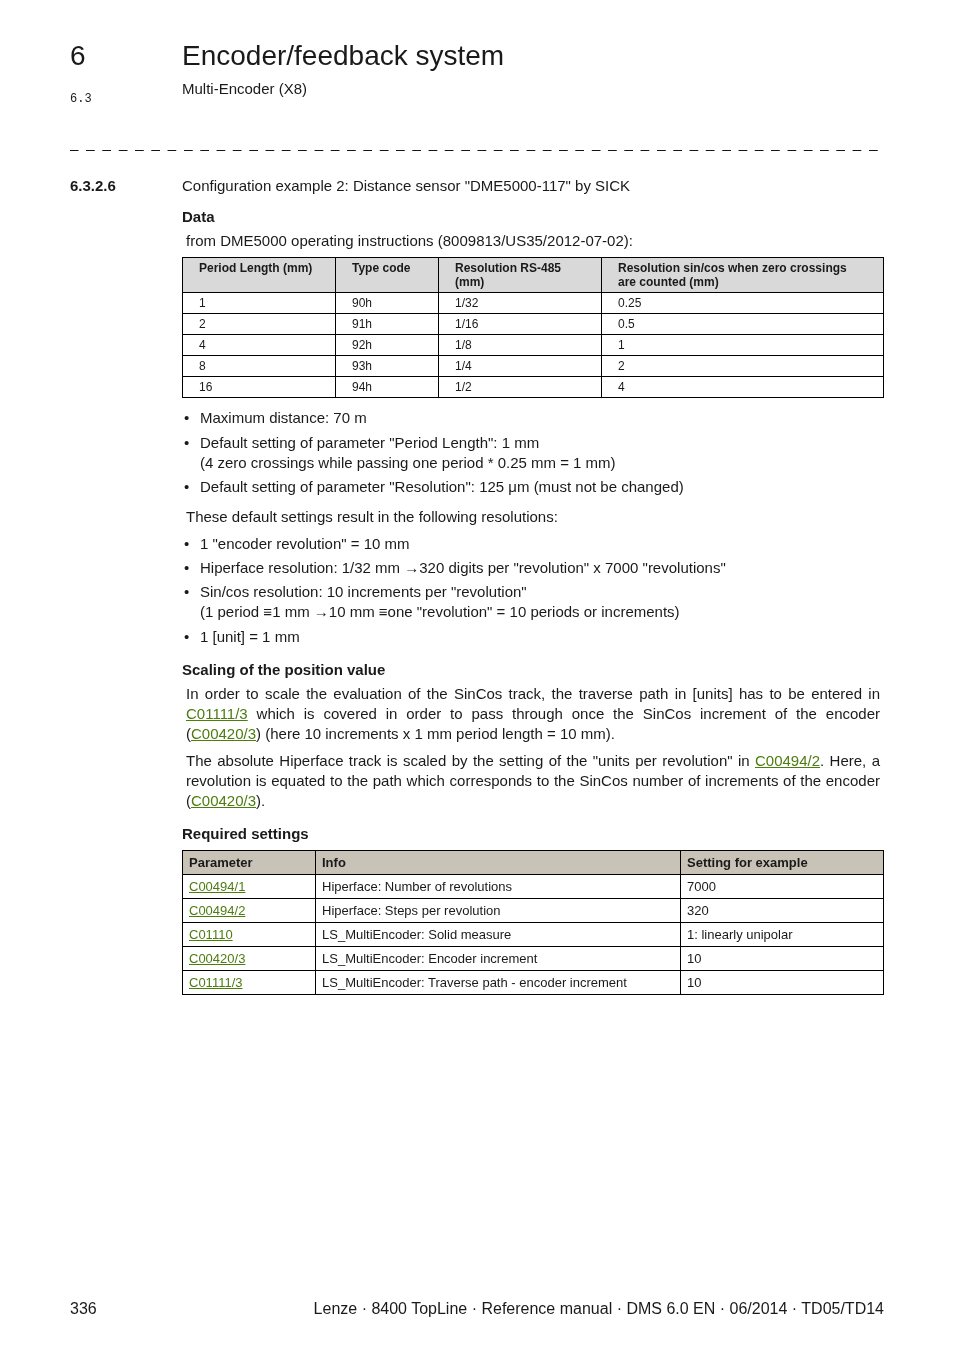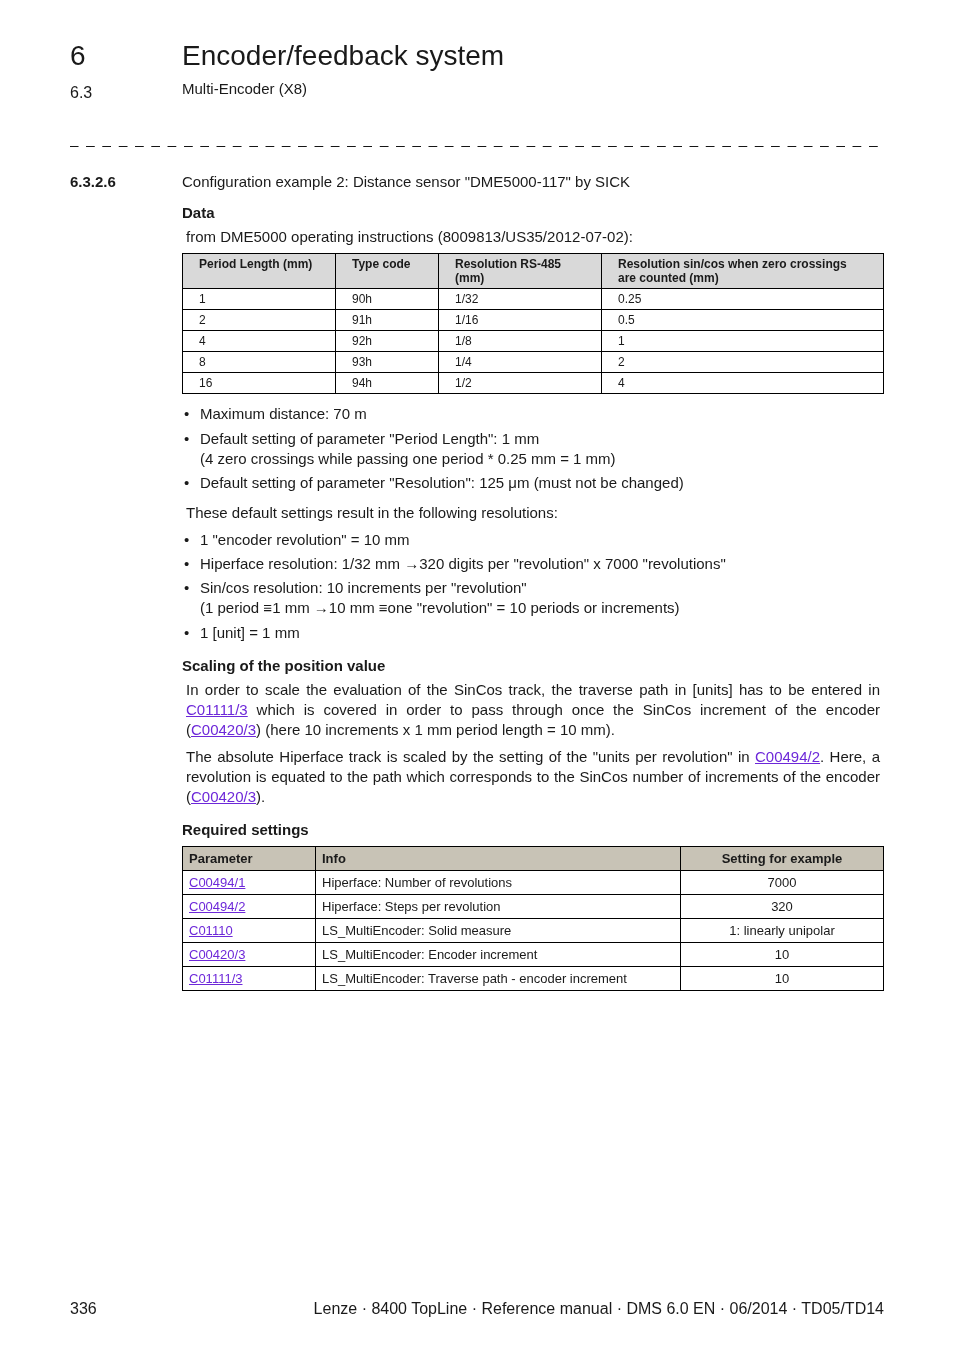--- a/index.html
+++ b/index.html
@@ -23,25 +23,26 @@
     display: inline-block;
     width: 112px;
     vertical-align: top;
   }
   .chapter-title {
     font-size: 28px;
     font-weight: 400;
     display: inline-block;
   }
   .subsection-num {
-    font-size: 16px;
+    font-size: 12px;
     display: inline-block;
     width: 112px;
     vertical-align: top;
-    margin-top: 12px;
+    margin-top: 20px;
+    font-family: Liberation Mono, monospace;
   }
   .subsection-title {
     font-size: 15px;
     display: inline-block;
     margin-top: 8px;
   }
   .dash-rule {
     margin-top: 28px;
     letter-spacing: 1.9px;
     font-size: 15px;
@@ -63,21 +64,21 @@
   .h3-title {
     font-weight: 400;
     display: inline-block;
   }
   .h4 {
     font-weight: 700;
     margin-top: 14px;
     margin-bottom: 6px;
   }
   p { margin: 6px 4px; line-height: 1.35; }
-  a.link { color: #6d28d9; text-decoration: underline; }
+  a.link { color: #4d7c0f; text-decoration: underline; }
 
   table.data {
     border-collapse: collapse;
     width: 100%;
     margin: 6px 0 10px 0;
     font-size: 12px;
   }
   table.data th, table.data td {
     border: 1px solid #000;
     padding: 3px 16px;
@@ -101,21 +102,21 @@
   table.req th, table.req td {
     border: 1px solid #000;
     padding: 4px 6px;
     text-align: left;
   }
   table.req th {
     background: #c8c3b6;
     font-weight: 700;
     margin-top: 36px;
   }
-  table.req th:nth-child(3), table.req td:nth-child(3) { text-align: center; }
+  table.req th:nth-child(3), table.req td:nth-child(3) { }
   table.req .colp { width: 120px; }
   table.req .coli { width: auto; }
   table.req .cols { width: 190px; }
 
   ul.bul {
     list-style: none;
     padding-left: 18px;
     margin: 6px 0 10px 0;
   }
   ul.bul > li {

